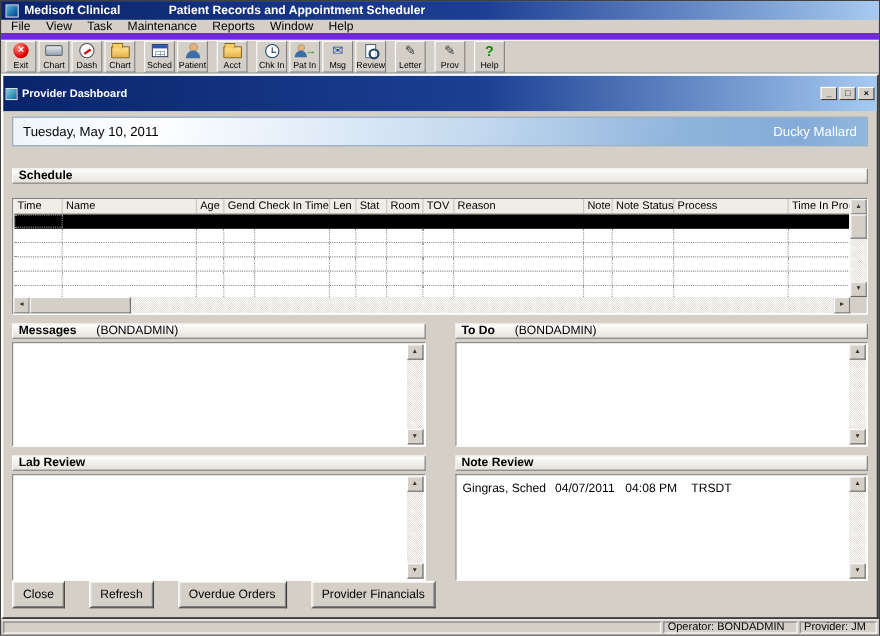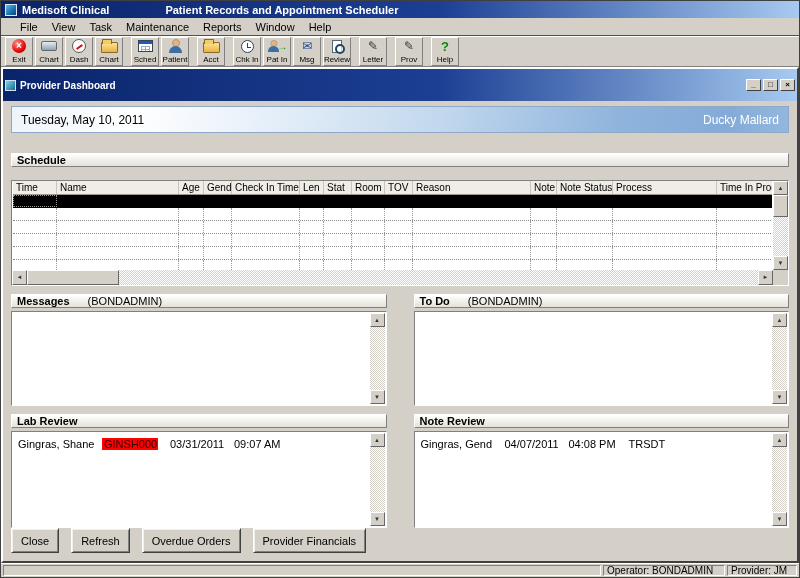--- a/index.html
+++ b/index.html
@@ -3,24 +3,24 @@
 <meta charset="utf-8">
 <style>
   *{box-sizing:border-box;margin:0;padding:0}
   html,body{width:800px;height:578px}
   body{font-family:"Liberation Sans","DejaVu Sans",sans-serif;font-size:11px;color:#000;background:#d4d0c8;overflow:hidden}
   .app{width:800px;height:578px;display:flex;flex-direction:column;background:#d4d0c8;border:1px solid #404040}
 
   
   .titlebar{flex:0 0 17px;height:17px;background:linear-gradient(90deg,#0a246a 0%,#1c3f94 55%,#a6caf0 100%);color:#fff;font-weight:bold;display:flex;align-items:center;padding:0 4px;white-space:nowrap}
   .app-icon{width:12px;height:12px;flex:0 0 12px;margin-right:5px;background:linear-gradient(135deg,#5cc0dd 0%,#1a6fb0 60%,#0c3f78 100%);border:1px solid #dce8f4}
-  .tb-app{margin-right:56px}
-
-  
-  .menubar{flex:0 0 18px;height:18px;display:flex;align-items:center;padding:0 12px;border-bottom:1px solid #6d28d9}
+  .tb-app{margin-right:44px}
+
+  
+  .menubar{flex:0 0 18px;height:18px;display:flex;align-items:center;padding:0 2px;border-bottom:6px solid #6d28d9}
   .menu-item{padding:2px 7px;cursor:default}
 
   
   .toolbar{flex:0 0 31px;height:31px;display:flex;align-items:center;padding:0 4px;border-bottom:1px solid #808080;box-shadow:inset 0 1px 0 #ffffff}
   .tbtn{width:28px;height:29px;display:flex;flex-direction:column;align-items:center;justify-content:space-between;padding:1px 0;background:#d4d0c8;border:1px solid;border-color:#fff #808080 #808080 #fff;margin-right:2px}
   .tbtn.gap{margin-right:8px}
   .tlabel{font-size:8px;line-height:8px;white-space:nowrap}
   .icon{height:15px;width:100%;display:flex;align-items:center;justify-content:center;position:relative}
   .ic-exit{width:14px;height:14px;border-radius:50%;background:radial-gradient(circle at 35% 30%,#ff8a7e,#e00000 65%,#900000);color:#fff;font-weight:bold;font-size:10px;line-height:13px;text-align:center}
   .ic-park{width:16px;height:10px;border-radius:2px;background:linear-gradient(#e7ebef,#93a1af);border:1px solid #5c6874}
@@ -100,21 +100,21 @@
   .listbox{position:relative;flex:1;margin-top:3px;background:#fff;border:1px solid;border-color:#808080 #fff #fff #808080;overflow:hidden}
   .lr{display:flex;align-items:center;padding:6px 6px 0 6px;font-size:11px;white-space:nowrap}
   .lr .c-name{width:84px}
   .lr .c-code{width:56px;background:#ff0000;color:#300;padding:0 2px;margin-right:12px}
   .lr .c-date{width:64px}
   .lr .c-time{width:60px}
   .lr .c-type{width:50px}
 
   
   .footer{margin-top:auto;flex:0 0 20px;display:flex;align-items:center;padding-bottom:2px}
-  .btn{height:25px;padding:0 9px;margin-right:12px;background:#d4d0c8;border:1px solid;border-color:#fff #404040 #404040 #fff;box-shadow:inset 1px 1px 0 #f2f0ea,inset -1px -1px 0 #808080;display:flex;align-items:center;justify-content:center;font-size:11px;white-space:nowrap}
+  .btn{height:25px;padding:0 9px;margin-right:22px;background:#d4d0c8;border:1px solid;border-color:#fff #404040 #404040 #fff;box-shadow:inset 1px 1px 0 #f2f0ea,inset -1px -1px 0 #808080;display:flex;align-items:center;justify-content:center;font-size:11px;white-space:nowrap}
 
   
   .statusbar{flex:0 0 14px;height:14px;display:flex;gap:2px;padding:1px 2px;border-top:1px solid #fff}
   .spanel{border:1px solid;border-color:#808080 #fff #fff #808080;font-size:10px;padding:0 3px;display:flex;align-items:center;white-space:nowrap}
   .sp-fill{flex:1}
   .sp-op{width:122px}
   .sp-prov{width:70px}
 </style>
 </head>
 <body>
@@ -395,40 +395,34 @@
           </div>
         </div>
       </div>
 
       <div class="two-col rev-row">
         <div class="panel">
           <div class="group-head">
             <span>Lab Review</span>
           </div>
           <div class="listbox">
-            <div class="lr">
-              <span class="c-name">Gingras, Shane</span>
-              <span class="c-code">GINSH000</span>
-              <span class="c-date">03/31/2011</span>
-              <span class="c-time">09:07 AM</span>
-            </div>
             <div class="vscroll stipple">
               <span class="sb-btn">▲</span>
               <span class="sb-track"></span>
               <span class="sb-btn">▼</span>
             </div>
           </div>
         </div>
         <div class="panel">
           <div class="group-head">
             <span>Note Review</span>
           </div>
           <div class="listbox">
             <div class="lr">
-              <span class="c-name">Gingras, Gend</span>
+              <span class="c-name">Gingras, Sched</span>
               <span class="c-date">04/07/2011</span>
               <span class="c-time">04:08 PM</span>
               <span class="c-type">TRSDT</span>
             </div>
             <div class="vscroll stipple">
               <span class="sb-btn">▲</span>
               <span class="sb-track"></span>
               <span class="sb-btn">▼</span>
             </div>
           </div>

